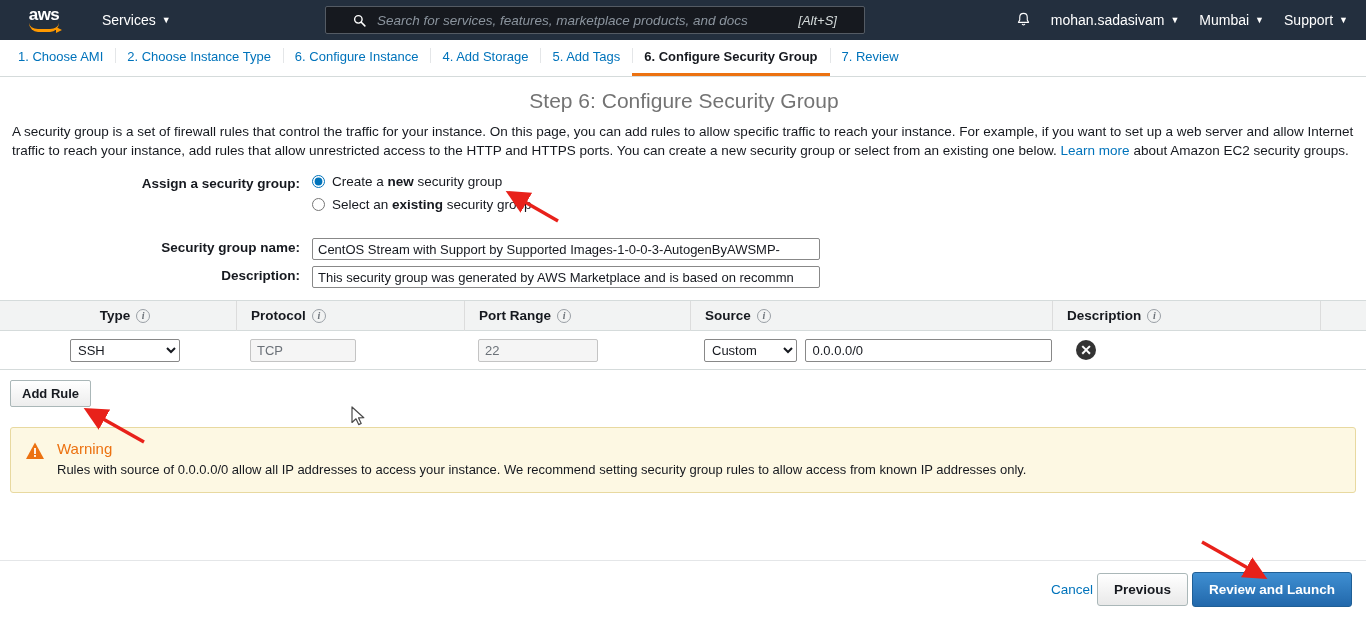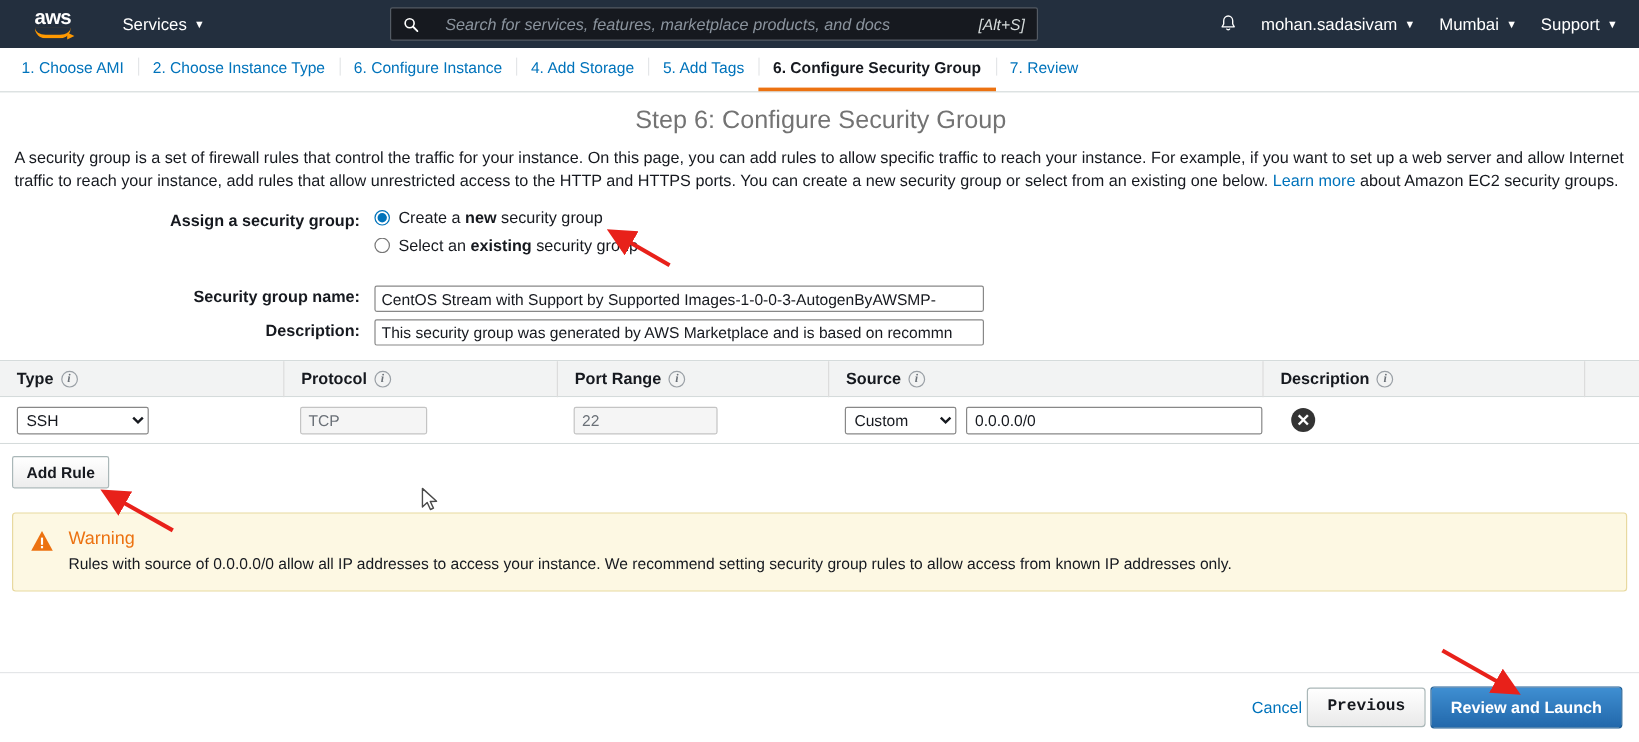--- a/index.html
+++ b/index.html
@@ -32,21 +32,21 @@
     border-bottom:3px solid transparent;
   }
   .nav-item{
     color:#ffffff; font-size:14px; display:flex; align-items:center; gap:6px;
     padding:12px 10px; height:40px; cursor:pointer; white-space:nowrap;
   }
   .caret{ font-size:9px; line-height:1; }
   .searchbox{
     position:absolute; left:325px; top:6px; width:540px; height:28px;
     background:#16191f; border:1px solid #545b64; border-radius:2px;
-    display:flex; align-items:center; padding:0 10px; gap:20px; cursor:text;
+    display:flex; align-items:center; padding:0 27px; gap:9px; cursor:text;
   }
   .searchbox .mag{ width:13px; height:13px; flex:0 0 auto; }
   .searchbox input{
     flex:1; background:transparent; border:none; outline:none;
     color:#d5dbdb; font-size:13.5px; font-style:italic;
     font-family:"Liberation Sans", sans-serif;
   }
   .searchbox input::placeholder{ color:#8b949e; font-style:italic; opacity:1;}
   .searchbox .alt{ color:#d5dbdb; font-size:13px; font-style:italic; }
   .right-group{ position:absolute; right:8px; top:0; height:40px; display:flex; align-items:center; }
@@ -100,21 +100,21 @@
   }
   .th:first-child{ border-left:none; }
   .info{
     width:14px; height:14px; border-radius:50%; border:1px solid #9aa0a6; color:#6b7178;
     font-size:10px; font-style:italic; font-family:"Liberation Serif", serif;
     display:inline-flex; align-items:center; justify-content:center; cursor:pointer;
     line-height:1;
   }
   .trow{ display:flex; align-items:center; height:38px; background:#fff; }
   .td{ padding-left:14px; display:flex; align-items:center; }
-  .c-type{ width:236px; } .c-proto{ width:228px; } .c-port{ width:226px;text-align:right; }
+  .c-type{ width:236px;justify-content:center; } .c-proto{ width:228px; } .c-port{ width:226px;text-align:right; }
   .c-src{ width:362px; } .c-desc{ width:268px; } .c-del{ flex:1; }
 
   select.sel{
     height:23px; border:1px solid #888; border-radius:2px; font-size:13px;
     font-family:"Liberation Sans", sans-serif; background:#fff; color:#16191f;
     padding:1px 3px; cursor:pointer; outline:none;
   }
   .sel-type{ width:110px; }
   .sel-src{ width:94px; }
   .ro{
@@ -155,21 +155,21 @@
   
   .footer{
     position:absolute; left:0; right:0; bottom:0; height:58px;
     border-top:1px solid #e4e6e8; display:flex; align-items:center;
     justify-content:flex-end; gap:4px; padding-right:14px; background:#fff;
   }
   .link-cancel{ color:#0073bb; font-size:13.5px; cursor:pointer; }
   .btn-prev{
     border:1px solid #aab7b8; border-radius:3px; background:linear-gradient(#ffffff,#e9e9e9);
     font-weight:bold; font-size:13.5px; color:#16191f; padding:8px 16px; cursor:pointer;
-    font-family:Liberation Mono, monospace;
+    font-family:Liberation Sans, sans-serif;
   }
   .btn-launch{
     border:1px solid #1f5f96; border-radius:3px;
     background:linear-gradient(#3f8fd2,#2268ab);
     color:#ffffff; font-weight:bold; font-size:13.5px; padding:9px 16px; cursor:pointer;
     font-family:"Liberation Sans", sans-serif;
   }
 
   
   .anno{ position:absolute; pointer-events:none; }

